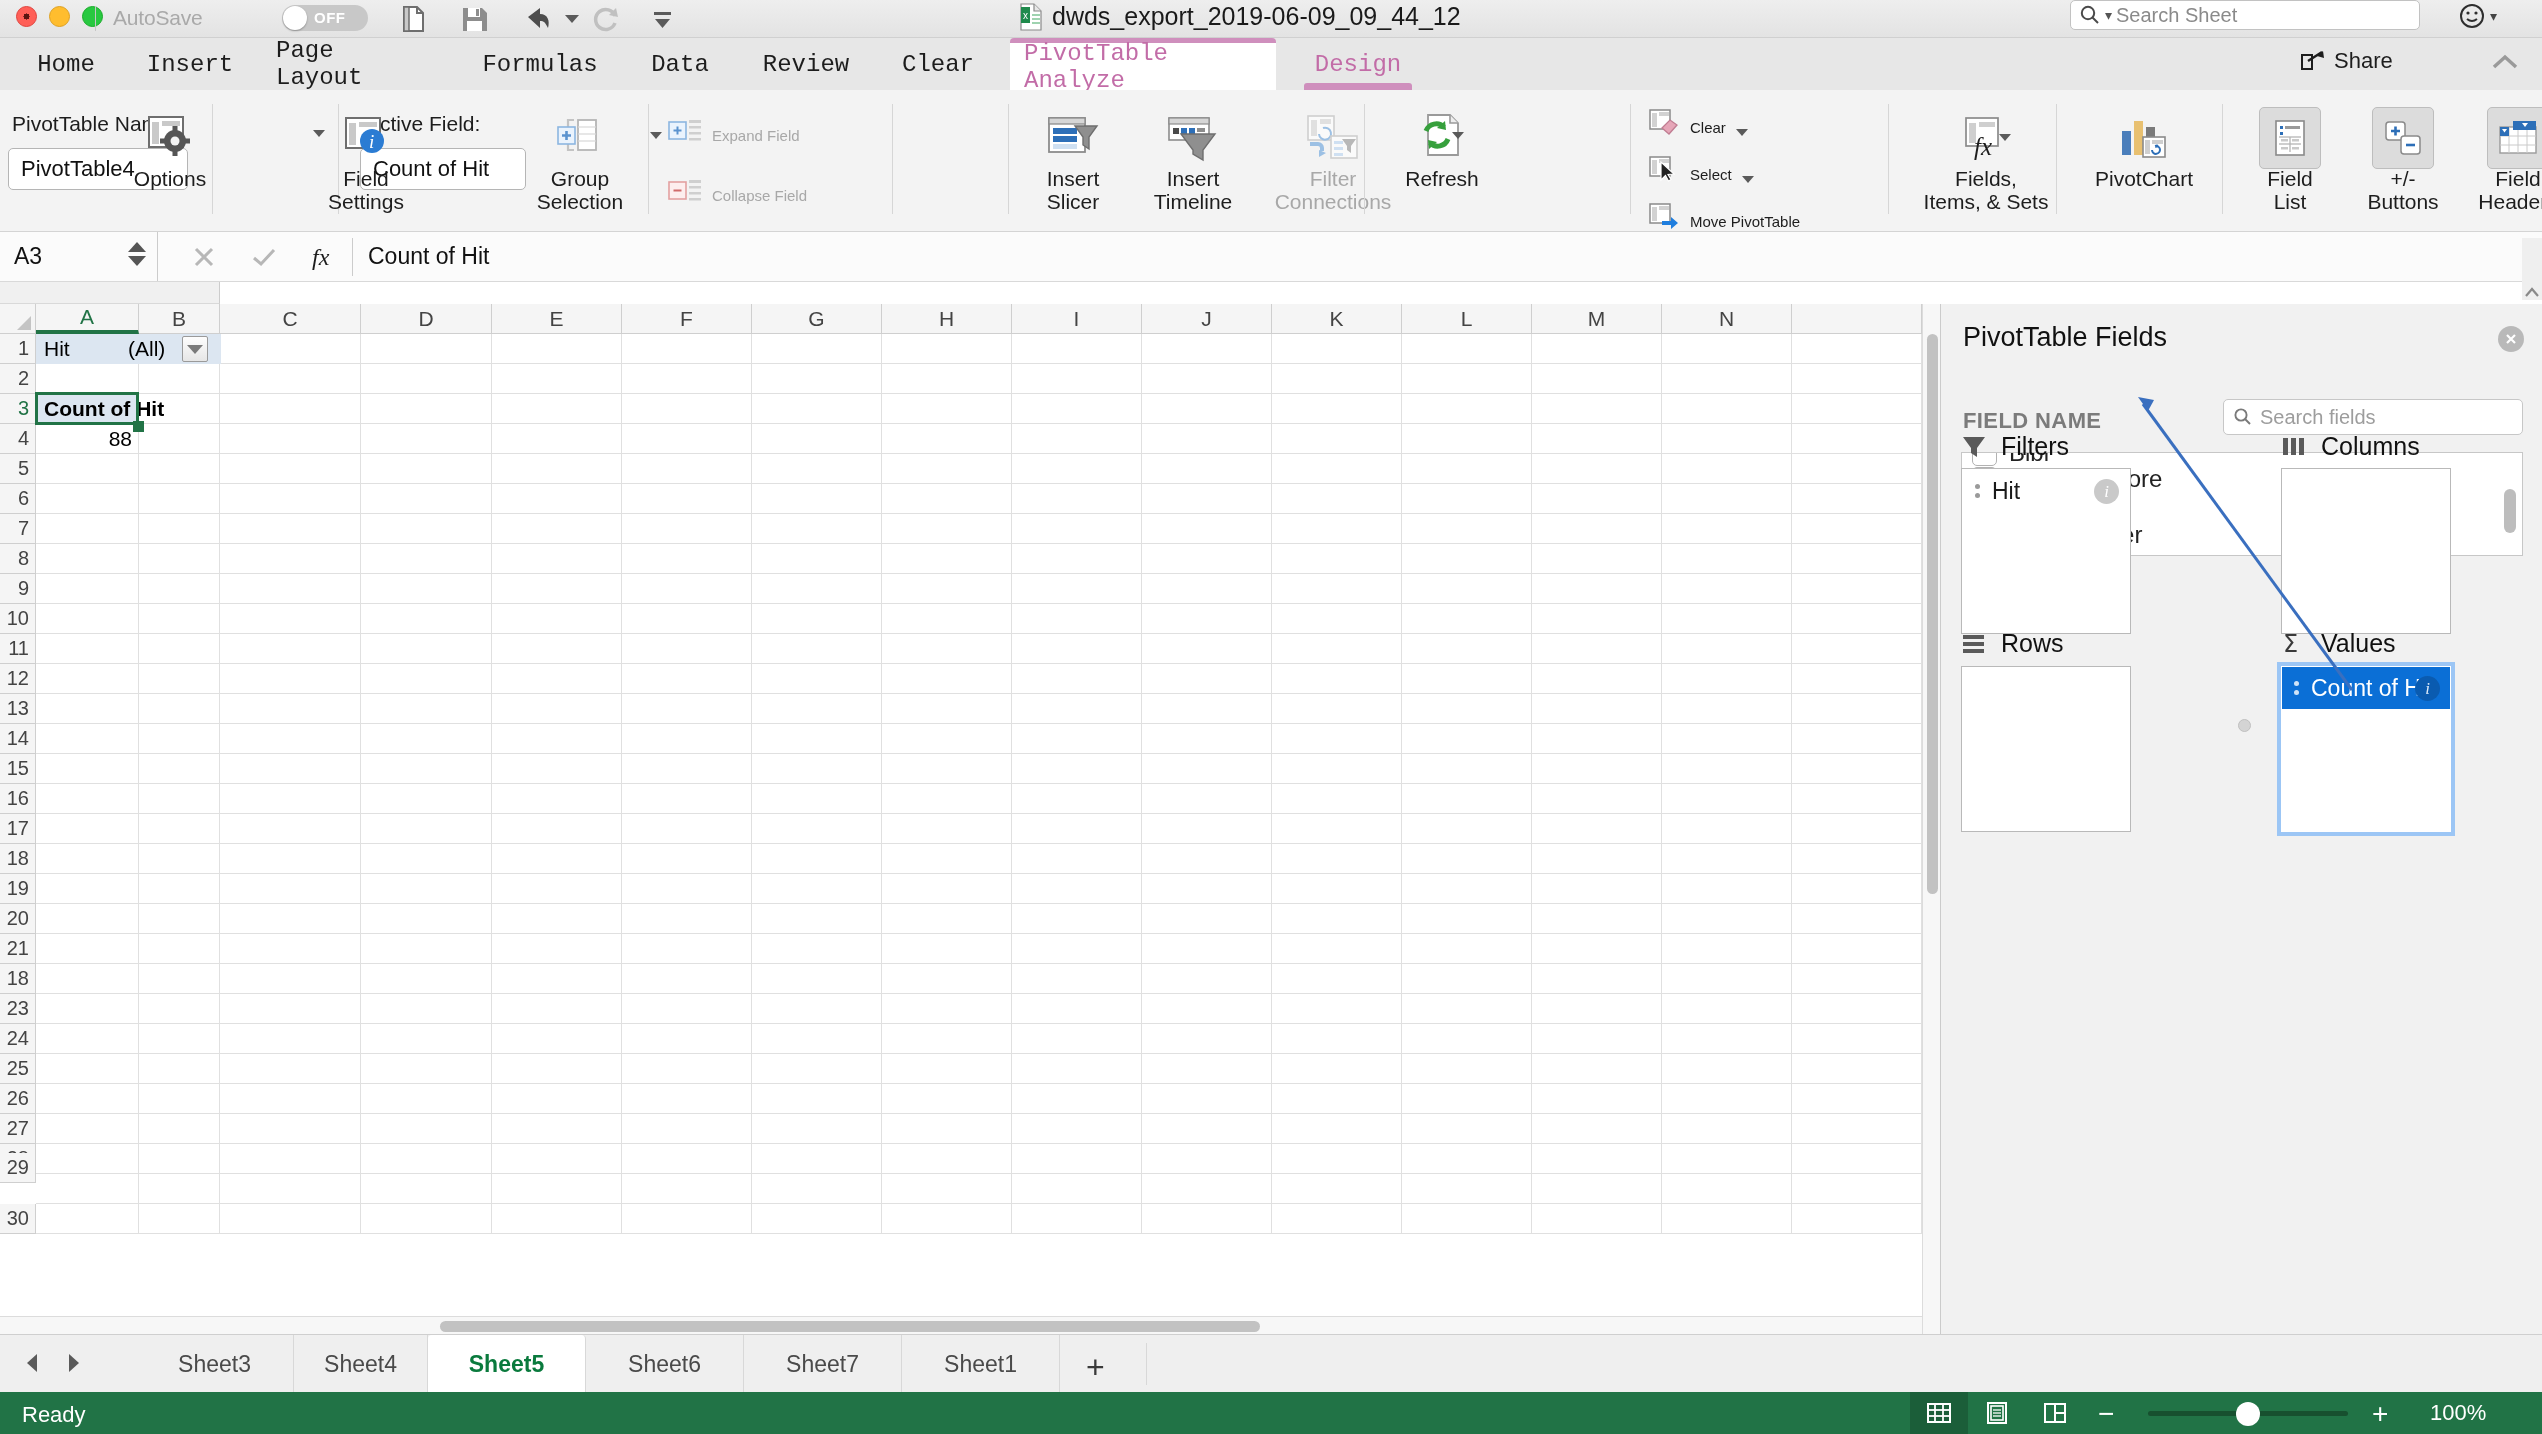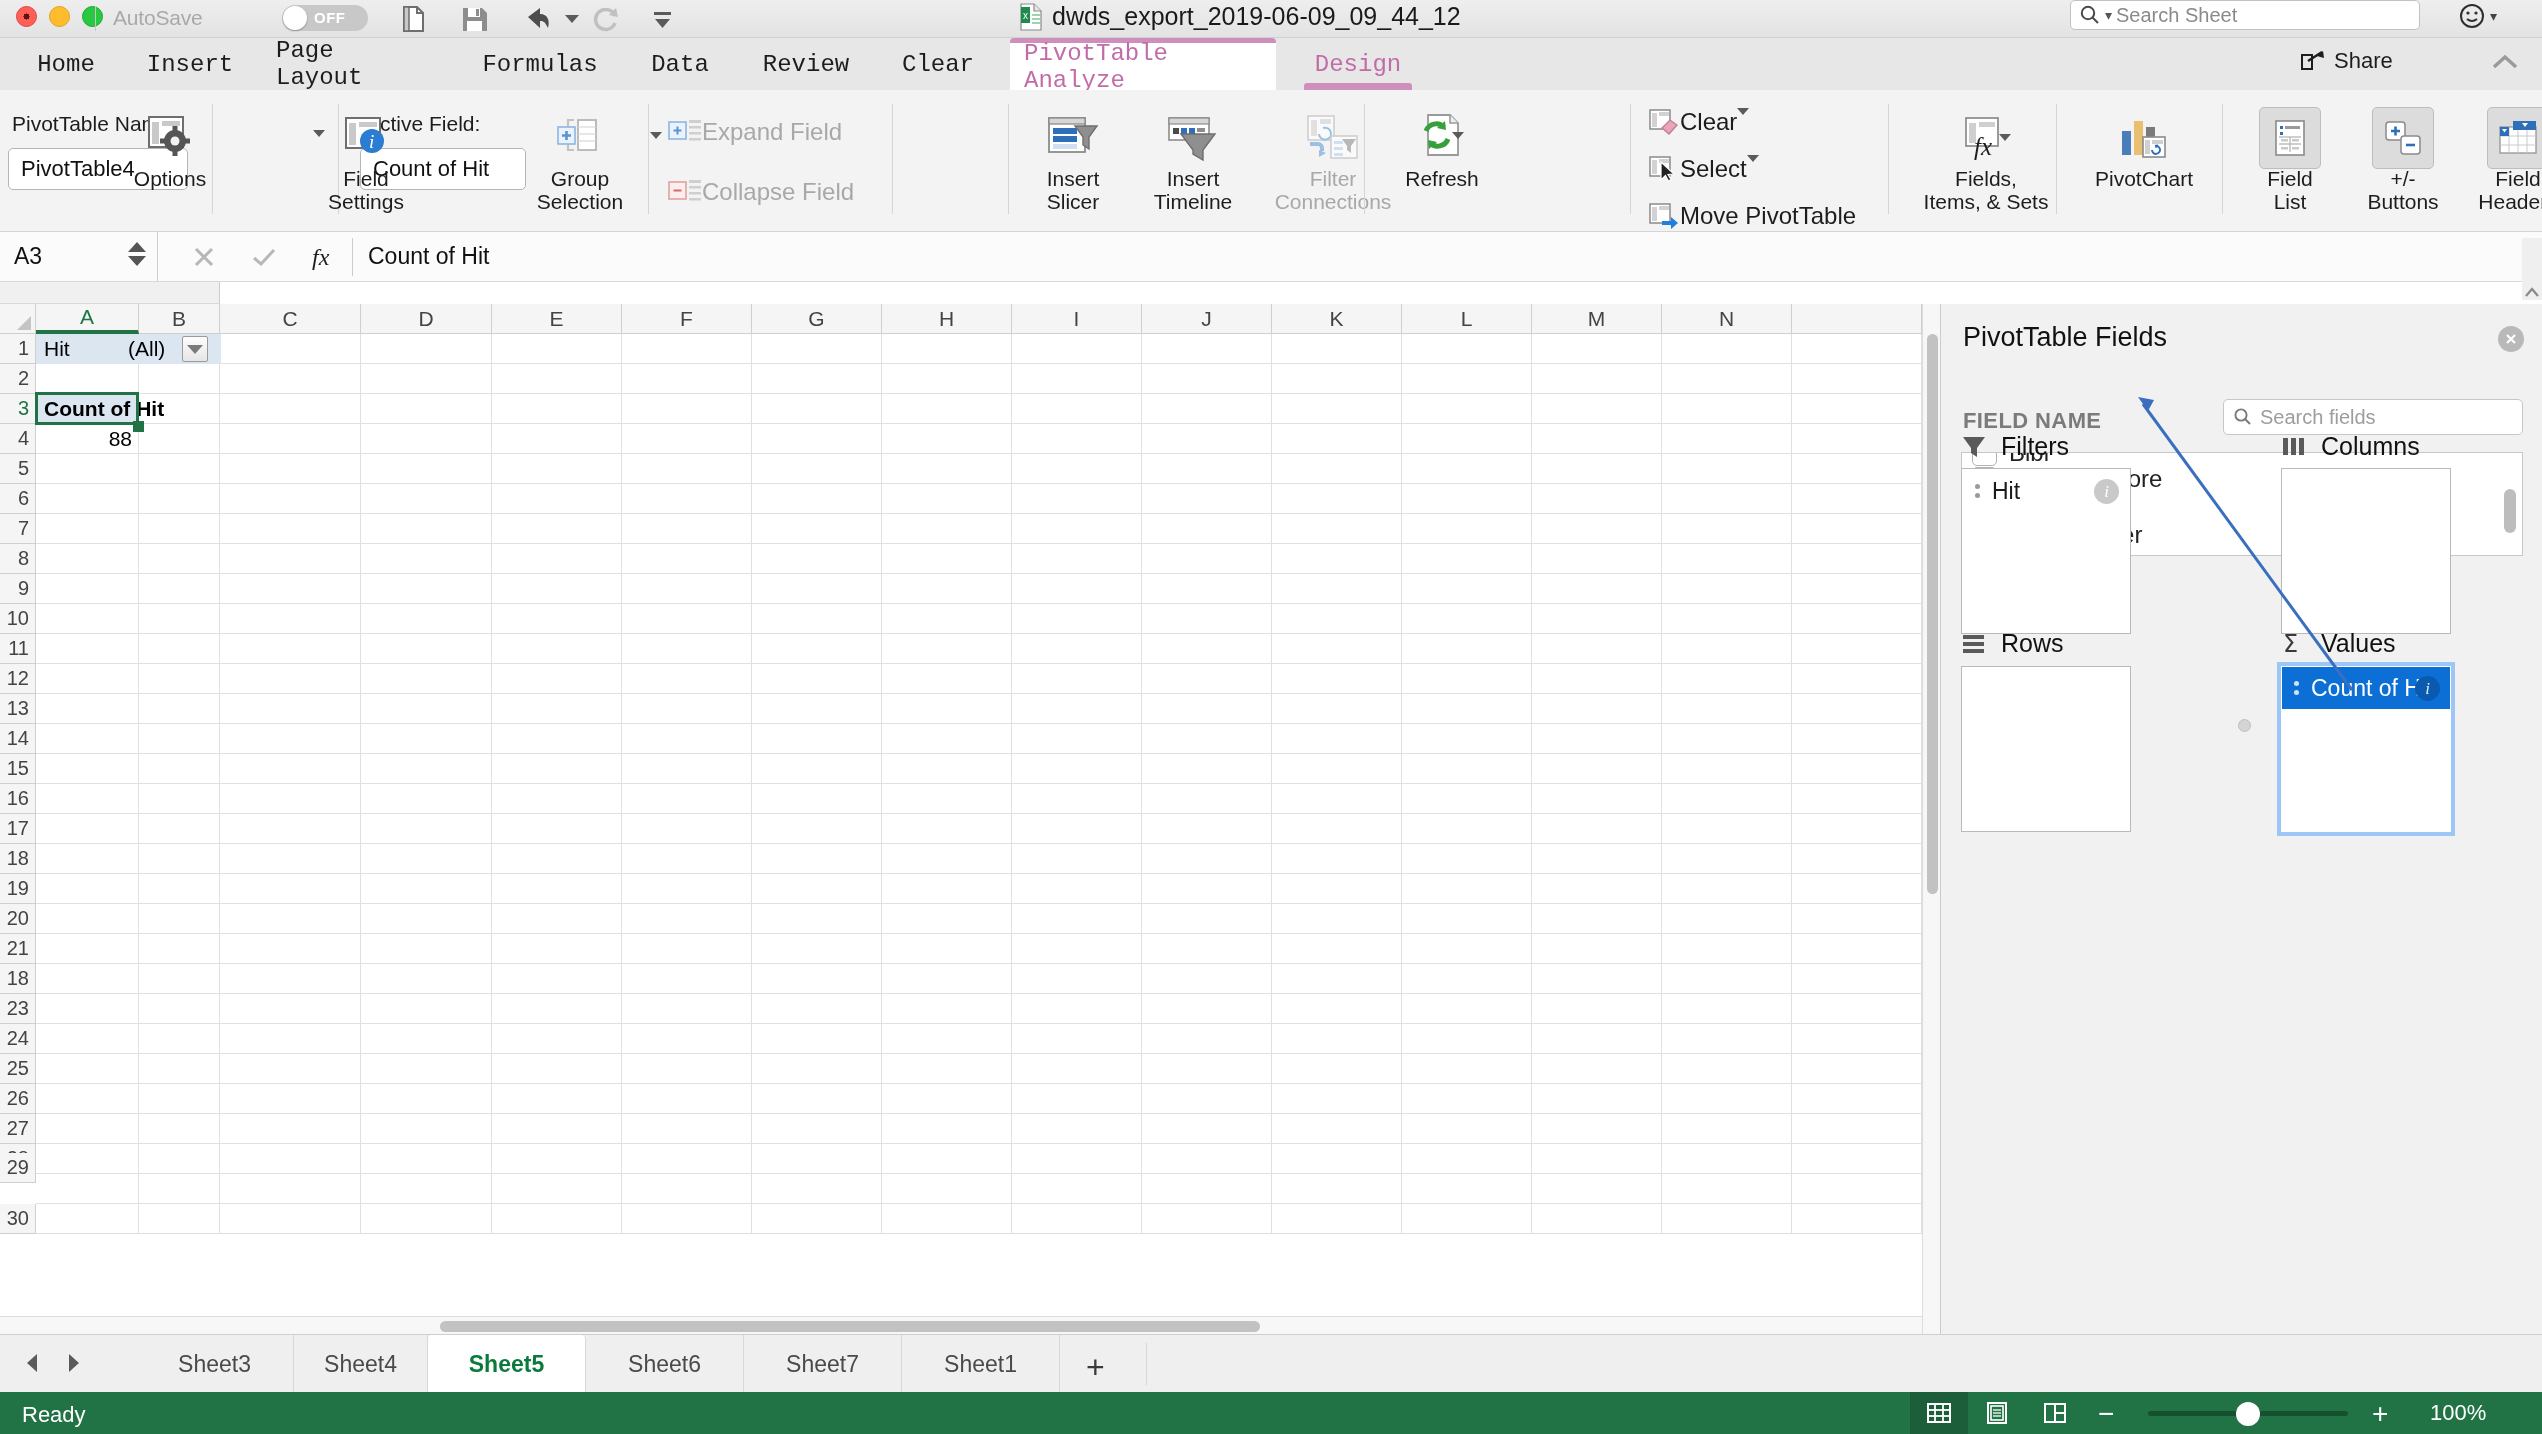--- a/index.html
+++ b/index.html
@@ -106,22 +106,22 @@
 
   .bigbtn {
     position: absolute; display: flex; flex-direction: column;
     align-items: center; text-align: center; font-size: 21px; color: #1d1d1d;
     line-height: 1.08; width: 120px;
   }
   .bigbtn .ic { height: 52px; display:flex; align-items:center; justify-content:center; margin-bottom: 4px; }
   .bigbtn.disabled { color: #a8a8a8; }
 
   .smallrow {
-    position: absolute; display: flex; align-items: flex-start; 
-    font-size: 24px; color: #3b3b3b;
+    position: absolute; display: flex; align-items: flex-end; gap: 10px;
+    font-size: 15px; color: #3b3b3b;
   }
   .smallrow.disabled { color: #a8a8a8; }
   .smallrow.dark { color: #1d1d1d; }
 
   .caret { width: 0; height: 0; border-left: 7px solid transparent;
            border-right: 7px solid transparent; border-top: 8px solid #5a5a5a; }
   .caret.sm { border-left-width:6px; border-right-width:6px; border-top-width:7px; }
 
   .togbox {
     width: 62px; height: 62px; border: 1px solid #bdbdbd; border-radius: 5px;

